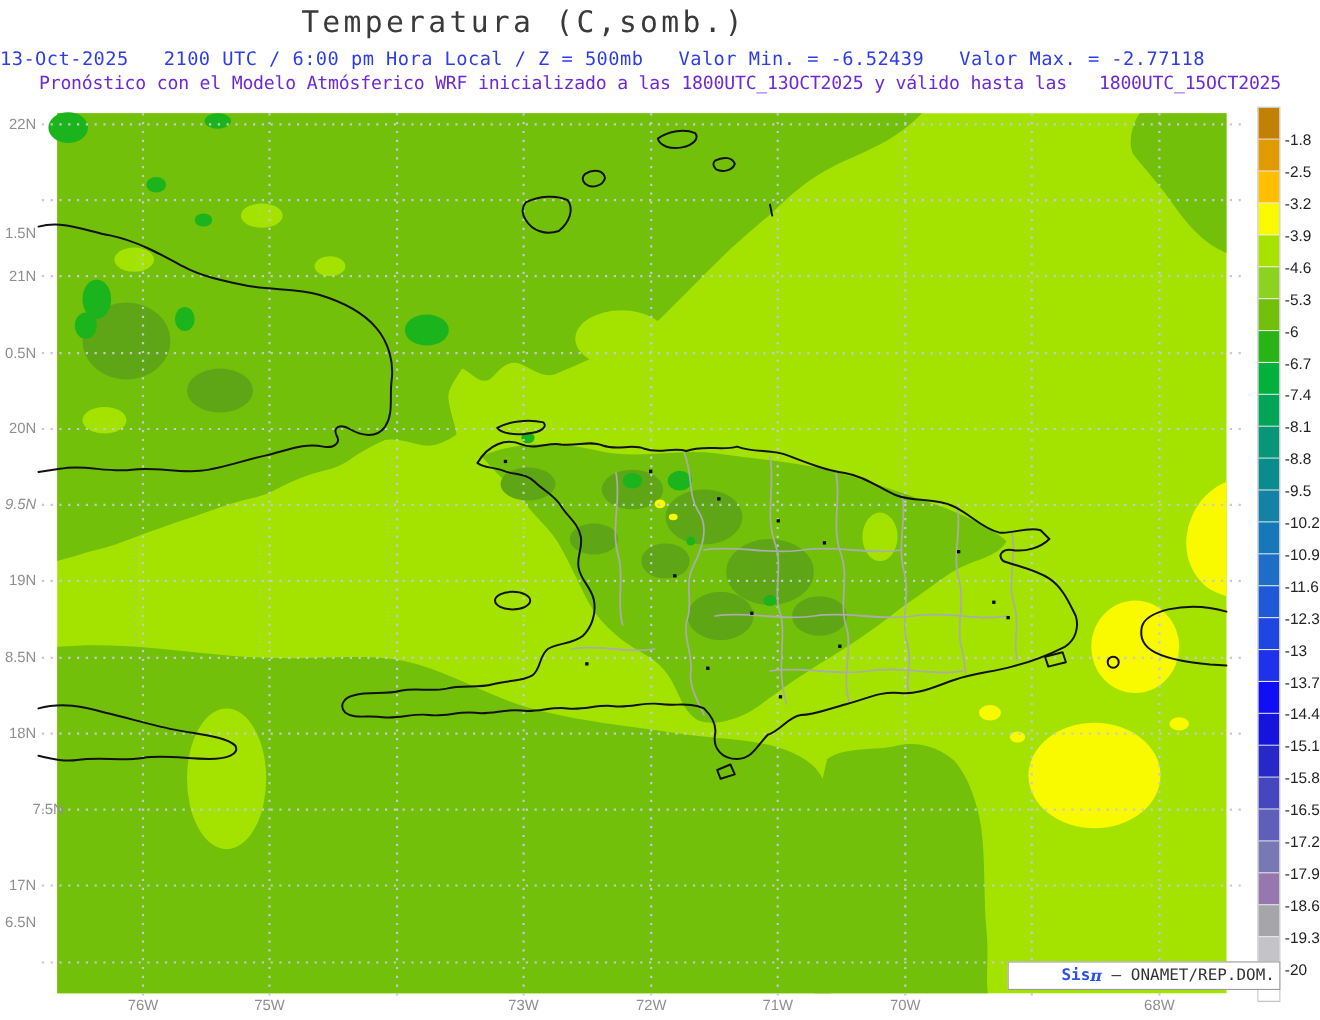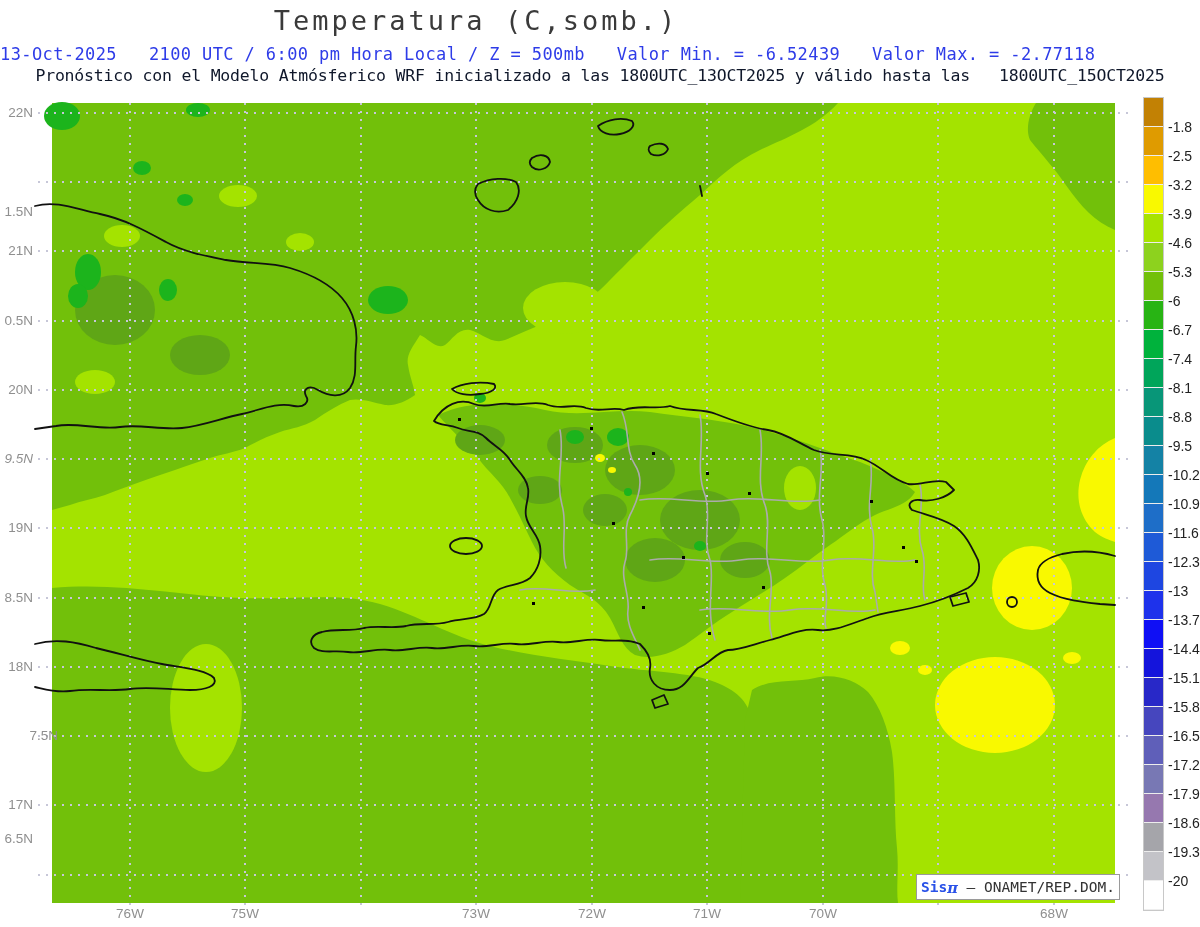--- a/index.html
+++ b/index.html
@@ -15,21 +15,21 @@
   .lat-label{position:absolute;left:0;width:33px;text-align:right;height:18px;line-height:18px;
              font-family:"Liberation Sans",sans-serif;font-size:13.5px;color:#8f8f8f;white-space:nowrap;overflow:hidden;}
   .lon-label{position:absolute;width:44px;text-align:center;height:16px;line-height:16px;
              font-family:"Liberation Sans",sans-serif;font-size:13.5px;color:#8f8f8f;}
   #colorbar{position:absolute;left:1144px;top:98px;width:19px;outline:1px solid #c8c8c8;background:#fff;}
   .cb-seg{width:19px;height:29px;box-sizing:border-box;border-bottom:1px solid #ededed;}
   .cb-label{position:absolute;left:1168px;width:46px;height:18px;line-height:18px;text-align:left;
             font-family:"Liberation Sans",sans-serif;font-size:14px;color:#222;}
   #brand-badge{position:absolute;left:916px;top:874px;width:202px;height:24px;
                background:#fff;border:1px solid #9a9a9a;display:flex;align-items:center;
-               justify-content:center;font-size:14.5px;white-space:pre;}
+               justify-content:center;font-size:14.5px;white-space:pre;padding-left:44px;}
   #brand-badge .brand{color:#2a52e8;font-weight:bold;}
   #brand-badge .pi{color:#2a52e8;font-style:italic;font-weight:bold;font-family:"DejaVu Serif",serif;}
   #brand-badge .org{color:#333;}
   .f-light{fill:var(--c-light);} .f-medium{fill:var(--c-medium);}
   .f-olive{fill:var(--c-olive);} .f-bright{fill:var(--c-bright);}
   .f-yellow{fill:var(--c-yellow);}
   .coast{fill:none;stroke:#111;stroke-width:1.8;stroke-linejoin:round;stroke-linecap:round;}
   .admin{fill:none;stroke:#ababab;stroke-width:1.6;stroke-linejoin:round;stroke-linecap:round;}
   .speck{fill:#000;}
 </style>
@@ -223,21 +223,21 @@
       <rect class="speck" x="902" y="546" width="3" height="3"></rect>
     <rect class="speck" x="458" y="418" width="3" height="3"></rect>
       <rect class="speck" x="532" y="602" width="3" height="3"></rect>
     <rect class="speck" x="870" y="500" width="3" height="3"></rect>
       <rect class="speck" x="915" y="560" width="3" height="3"></rect>
   </g>
 </svg>
 
 <div class="title">Temperatura (C,somb.)</div>
 <div class="sub1" id="sub1" style="color: rgb(46, 60, 232);">13-Oct-2025   2100 UTC / 6:00 pm Hora Local / Z = 500mb   Valor Min. = -6.52439   Valor Max. = -2.77118</div>
-<div class="sub2" id="sub2" style="color: #0f172a;">Pronóstico con el Modelo Atmósferico WRF inicializado a las 1800UTC_13OCT2025 y válido hasta las   1800UTC_15OCT2025</div>
+<div class="sub2" id="sub2" style="color: #6d28d9;">Pronóstico con el Modelo Atmósferico WRF inicializado a las 1800UTC_13OCT2025 y válido hasta las   1800UTC_15OCT2025</div>
 
 <div id="lat-labels">
     <div class="lat-label" style="top: 104px;">22N</div>
     <div class="lat-label" style="top: 187px; margin-top: 16px;">1.5N</div>
     <div class="lat-label" style="top: 242px;">21N</div>
     <div class="lat-label" style="top: 312px;">0.5N</div>
     <div class="lat-label" style="top: 381px;">20N</div>
     <div class="lat-label" style="top: 450px; font-style: italic;">9.5N</div>
     <div class="lat-label" style="top: 519px;">19N</div>
     <div class="lat-label" style="top: 589px;">8.5N</div>

